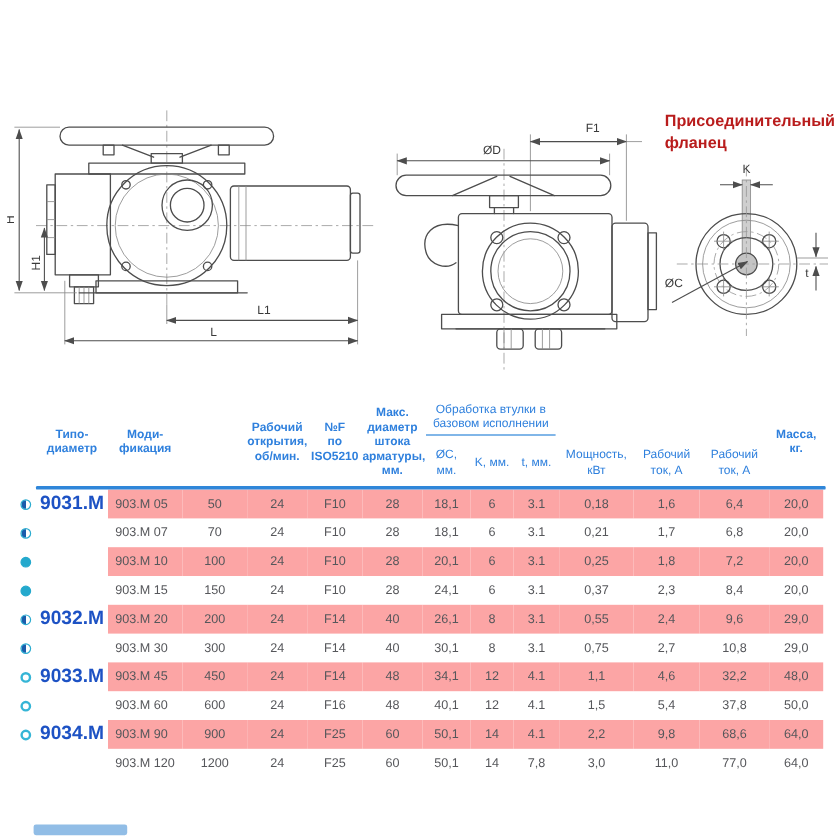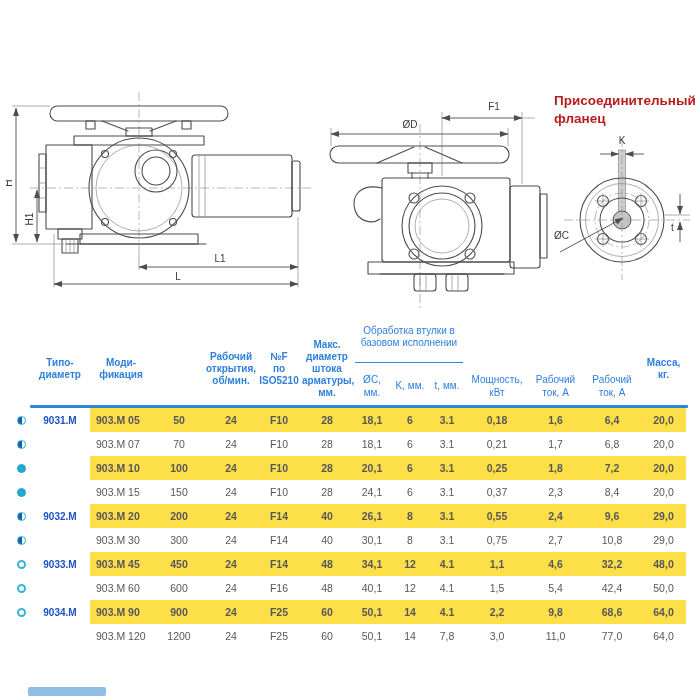--- a/index.html
+++ b/index.html
@@ -20,31 +20,31 @@
   .table-wrap{position:absolute;left:12px;top:333px;width:676px;
     --cols:18px 60px 62px 54px 50px 46px 50px 40px 36px 38px 62px 55px 58px 45px;}
   .thead{display:grid;grid-template-columns:var(--cols);grid-template-rows:30px 42px;
     position:relative;padding-bottom:3px;}
   .thead::after{content:"";position:absolute;left:18px;right:0;bottom:0;height:3px;
     background:var(--accent,#2f86d9);border-radius:1px;}
   .th{color:#2f80dd;font-size:10px;line-height:1.22;text-align:center;
     white-space:pre-line;align-self:center;}
   .h-span{grid-row:1/3;font-weight:bold;}
   .h-group{grid-row:1;display:flex;align-items:flex-end;justify-content:center;
-    border-bottom:1.5px solid #2f86d9;padding-bottom:13px;margin:0 3px;
+    border-bottom:1.5px solid #2f86d9;padding-bottom:2px;margin:0 3px;
     color:#2f80dd;font-size:10px;line-height:1.22;text-align:center;white-space:pre-line;}
   .h-sub{grid-row:2;padding-top:5px;}
 
   .tbody{display:block;}
   .trow{display:grid;grid-template-columns:var(--cols);height:24px;}
   .trow>div{display:flex;align-items:center;justify-content:center;
     font-size:10.5px;color:#56575b;}
-  .trow.odd>div:nth-child(n+3){background:#fde047;font-weight:bold;}
+  .trow.odd>div:nth-child(n+3){background:#fca5a5;}
   .trow .c-mod{justify-content:flex-start;padding-left:6px;}
-  .trow .c-type{font-weight:bold;color:#1d52c4;font-size:10px;}
+  .trow .c-type{font-weight:bold;color:#1d52c4;font-size:16px;}
   .ic{display:inline-block;width:9px;height:9px;border-radius:50%;box-sizing:border-box;}
   .ic-half{border:1.5px solid #2bacd0;background:linear-gradient(90deg,#1b5cab 50%,#ffffff 50%);}
   .ic-solid{background:#24a9cd;border:1.5px solid #24a9cd;}
   .ic-outline{border:2px solid #35b5d6;background:#fff;}
 
   .cutoff-bar{position:absolute;left:28px;top:687px;width:78px;height:9px;
     background:#7eb2e2;border-radius:2px;opacity:.85;}
 </style>
 </head>
 <body>
@@ -371,21 +371,21 @@
         <div class="c-mod">903.M 60</div>
         <div>600</div>
         <div>24</div>
         <div>F16</div>
         <div>48</div>
         <div>40,1</div>
         <div>12</div>
         <div>4.1</div>
         <div>1,5</div>
         <div>5,4</div>
-        <div>42,4</div>
+        <div>37,8</div>
         <div>50,0</div>
       </div>
       <div class="trow odd">
         <div>
           <span class="ic ic-outline"></span>
         </div>
         <div class="c-type">9034.M</div>
         <div class="c-mod">903.M 90</div>
         <div>900</div>
         <div>24</div>

